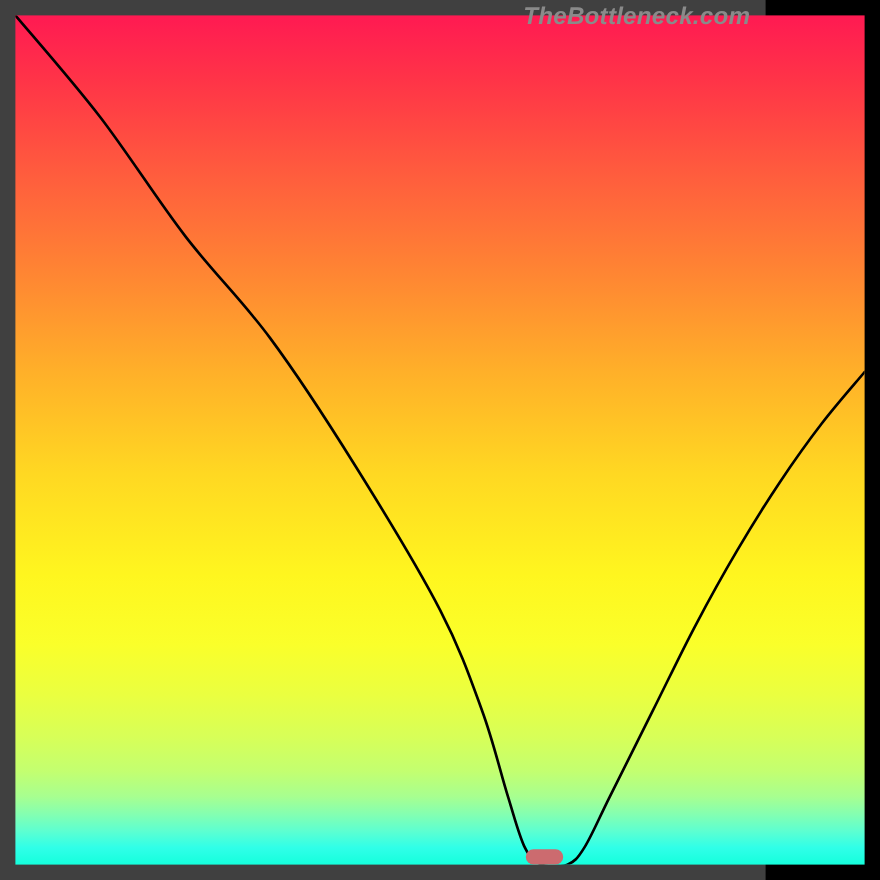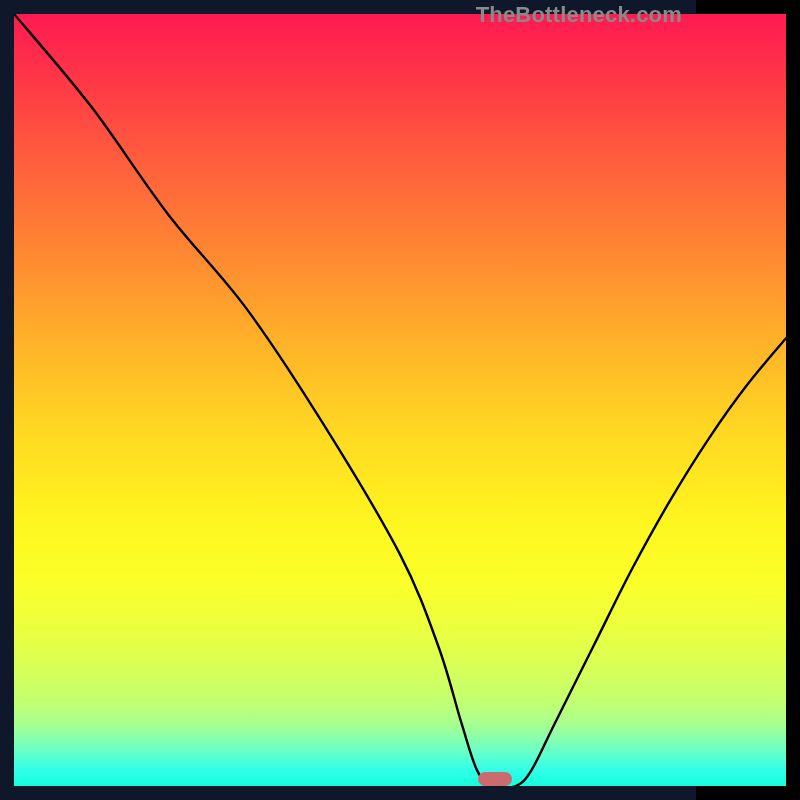--- a/index.html
+++ b/index.html
@@ -7,21 +7,22 @@
     padding: 0;
     width: 800px;
     height: 800px;
     background: #000;
     overflow: hidden;
   }
   .frame {
     position: relative;
     width: 696px;
     height: 800px;
-    background: #0f172a;
+    background: #404040;
+    font-style: italic;
   }
   .plot-area {
     position: absolute;
     left: 14px;
     top: 14px;
     width: 772px;
     height: 772px;
     background: linear-gradient(to bottom,
       #ff1a52 0%,
       #ff3547 8%,

